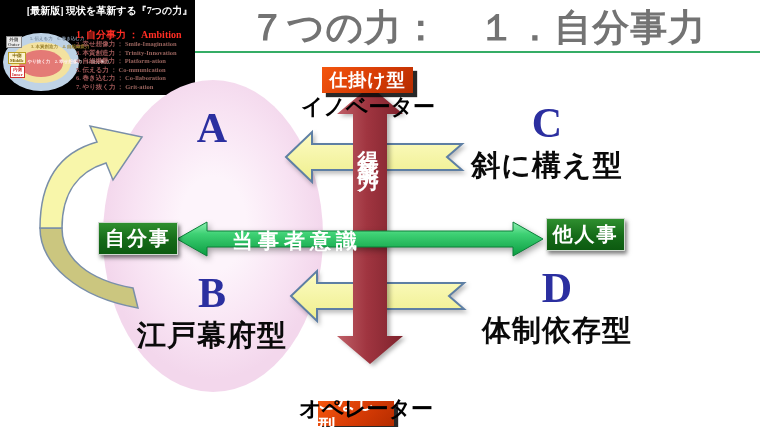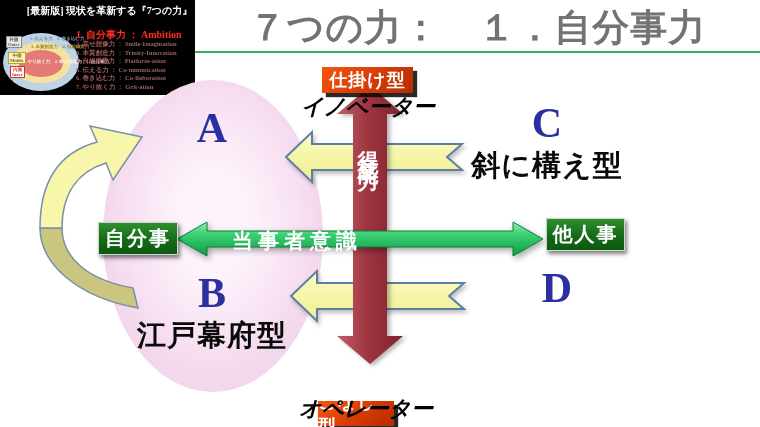--- a/index.html
+++ b/index.html
@@ -51,21 +51,21 @@
   .gbox.left{left:98px;top:222px;width:78px;height:31px;}
   .gbox.right{left:546px;top:218px;width:77px;height:31px;}
   
   .rbox{position:absolute;display:flex;align-items:center;justify-content:center;color:#fff;
     font-size:18px;font-weight:700;letter-spacing:1px;z-index:7;
     background:linear-gradient(135deg,#f4560e 0%,#d63b05 55%,#b52c00 100%);
     box-shadow:4px 4px 1px rgba(10,10,10,0.88);}
   .rbox.top{left:322px;top:67px;width:91px;height:26px;}
   .rbox.bottom{left:318px;top:369px;width:76px;height:25px;margin-top:32px;}
   .sub{position:absolute;color:#000;font-size:22px;font-weight:700;letter-spacing:0;z-index:7;
-    width:200px;text-align:center;white-space:nowrap;font-style:italic;}
+    width:200px;text-align:center;white-space:nowrap;}
   .sub.top{left:268px;top:92px;}
   .sub.bottom{left:266px;top:394px;}
   
   .quad{position:absolute;width:200px;text-align:center;z-index:2;}
   .q-letter{font-size:42px;line-height:48px;font-weight:700;color:#2b2fa0;}
   .q-label{font-size:29px;line-height:36px;font-weight:700;color:#0a0a0a;letter-spacing:1px;white-space:nowrap;}
   .quad.qa{left:112px;top:104px;}
   .quad.qc{left:447px;top:99px;}
   .quad.qb{left:112px;top:269px;}
   .quad.qd{left:457px;top:264px;}
@@ -166,15 +166,16 @@
   <div class="quad qc">
     <div class="q-letter">C</div>
     <div class="q-label">斜に構え型</div>
   </div>
   <div class="quad qb">
     <div class="q-letter">B</div>
     <div class="q-label">江戸幕府型</div>
   </div>
   <div class="quad qd">
     <div class="q-letter">D</div>
+    <div class="q-label">体制依存型</div>
   </div>
 
 </div>
 
 </body></html>

